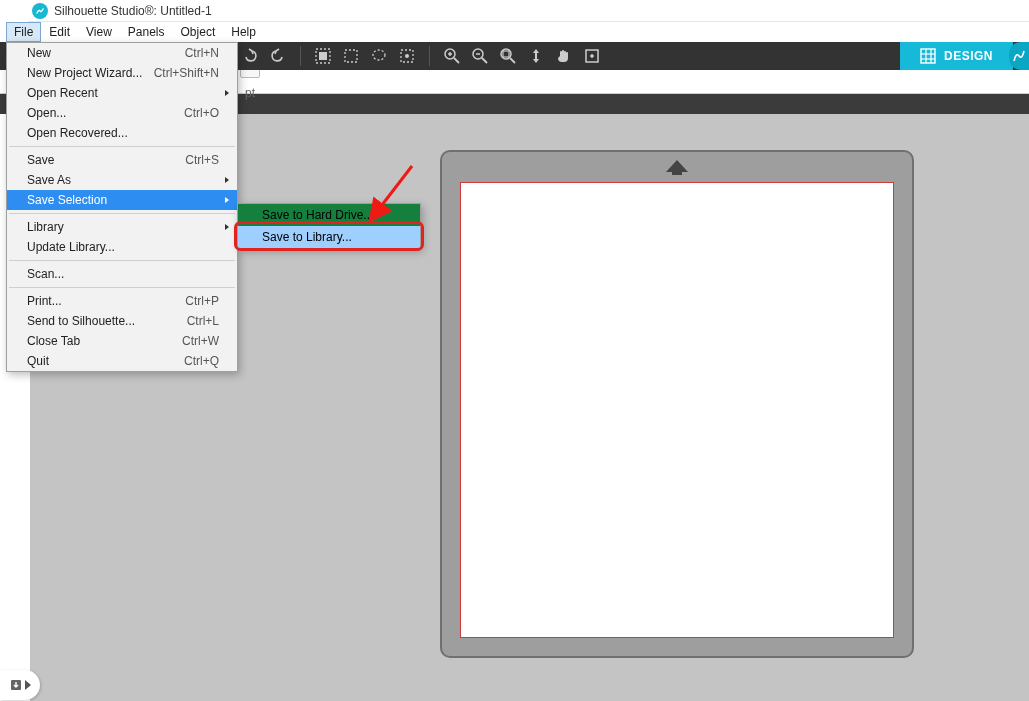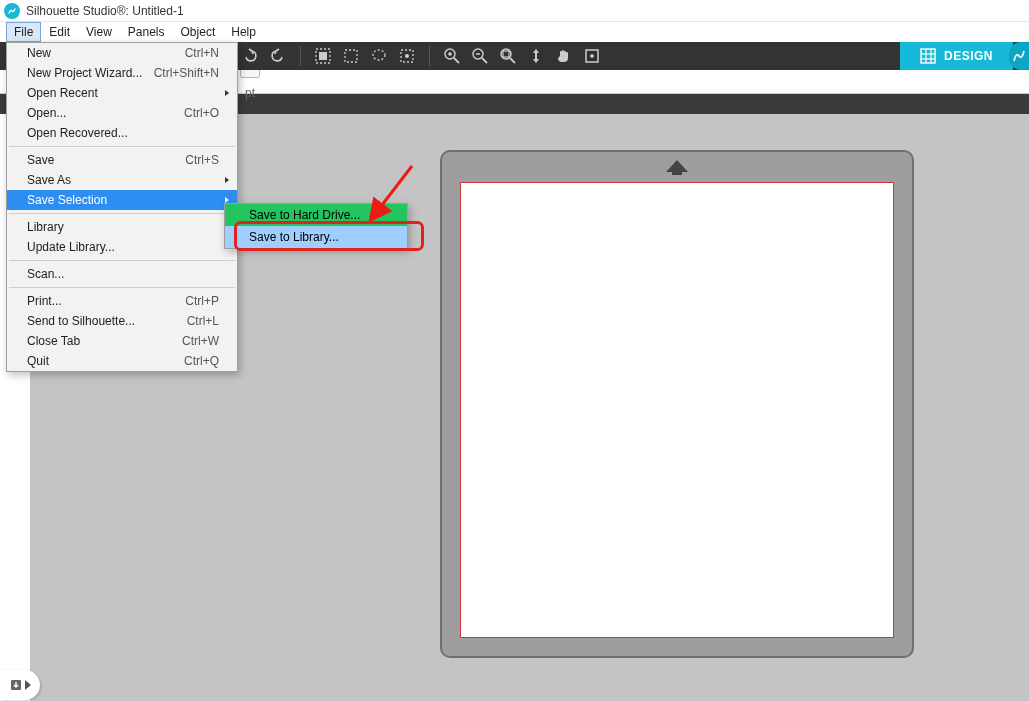--- a/index.html
+++ b/index.html
@@ -1,18 +1,18 @@
 <!DOCTYPE html>
 <html><head>
 <meta charset="utf-8">
 <style>
 * { box-sizing: border-box; margin: 0; padding: 0; font-family: "Segoe UI", Tahoma, sans-serif; font-size: 12px; }
 html, body { width: 1029px; height: 701px; overflow: hidden; background: #fff; }
 
-.titlebar { height: 22px; display: flex; align-items: center; padding: 0 4px; background: #fff; border-bottom: 1px solid #e5e5e5; }
+.titlebar { height: 22px; display: flex; align-items: center; padding: 0 4px; background: #fff; border-bottom: 1px solid #e5e5e5; margin-left: 28px; }
 .titlebar .app-icon { width: 16px; height: 16px; border-radius: 50%; background: #17b8d4; display: flex; align-items: center; justify-content: center; margin-right: 6px; }
 .titlebar .app-icon svg { width: 10px; height: 10px; }
 .titlebar .title-text { color: #333; }
 
 .menubar { height: 20px; display: flex; align-items: stretch; padding: 0 6px; background: #fff; }
 .menubar .menu-item { padding: 2px 8px; color: #222; cursor: default; display: flex; align-items: center; }
 .menubar .menu-item.open { background: #d9e8f6; border: 1px solid #7aa7d7; padding: 1px 7px; }
 
 .toolbar { height: 28px; background: #333333; display: flex; align-items: center; padding: 0 4px; position: relative; }
 .toolbar-left { display: flex; gap: 4px; align-items: center; }
@@ -47,21 +47,21 @@
 .dropdown .dd-row { display: flex; align-items: center; height: 20px; padding: 0 18px 0 20px; color: #222; cursor: default; position: relative; }
 .dropdown .dd-row.sel { background: #2e8df0; color: #fff; }
 .dropdown .dd-label { flex: 1; }
 .dropdown .dd-shortcut { color: #555; }
 .dropdown .dd-sep { height: 1px; background: #cfcfcf; margin: 3px 2px; }
 .dropdown .dd-arrow { position: absolute; right: 6px; top: 50%; transform: translateY(-50%); }
 .dropdown .dd-arrow svg { width: 8px; height: 8px; fill: #333; }
 .dropdown .dd-row.sel .dd-arrow svg { fill: #fff; }
 
 
-.submenu { position: absolute; left: 224px; top: 203px; width: 184px; background: #22c55e; border: 1px solid #9f9f9f; box-shadow: 2px 3px 8px rgba(0,0,0,0.25); z-index: 101; text-align: center; }
+.submenu { position: absolute; left: 237px; top: 203px; width: 184px; background: #15803d; border: 1px solid #9f9f9f; box-shadow: 2px 3px 8px rgba(0,0,0,0.25); z-index: 101; text-align: center; }
 .submenu .sm-row { height: 22px; display: flex; align-items: center; padding: 0 0 0 24px; cursor: default; position:relative; }
 .submenu .sm-row.hl { background: #9fcfff; }
 .submenu-outer-border{position:absolute; left:234px; top:221px; width:190px; height:30px; z-index:102; pointer-events:none;}
 
 
 .anno-arrow { position: absolute; left: 362px; top: 160px; z-index: 200; pointer-events: none; }
 .anno-arrow svg { width: 60px; height: 70px; }
 
 
 .bl-widget{position:absolute;left:0;bottom:1px;display:flex;align-items:center;z-index:50;}

